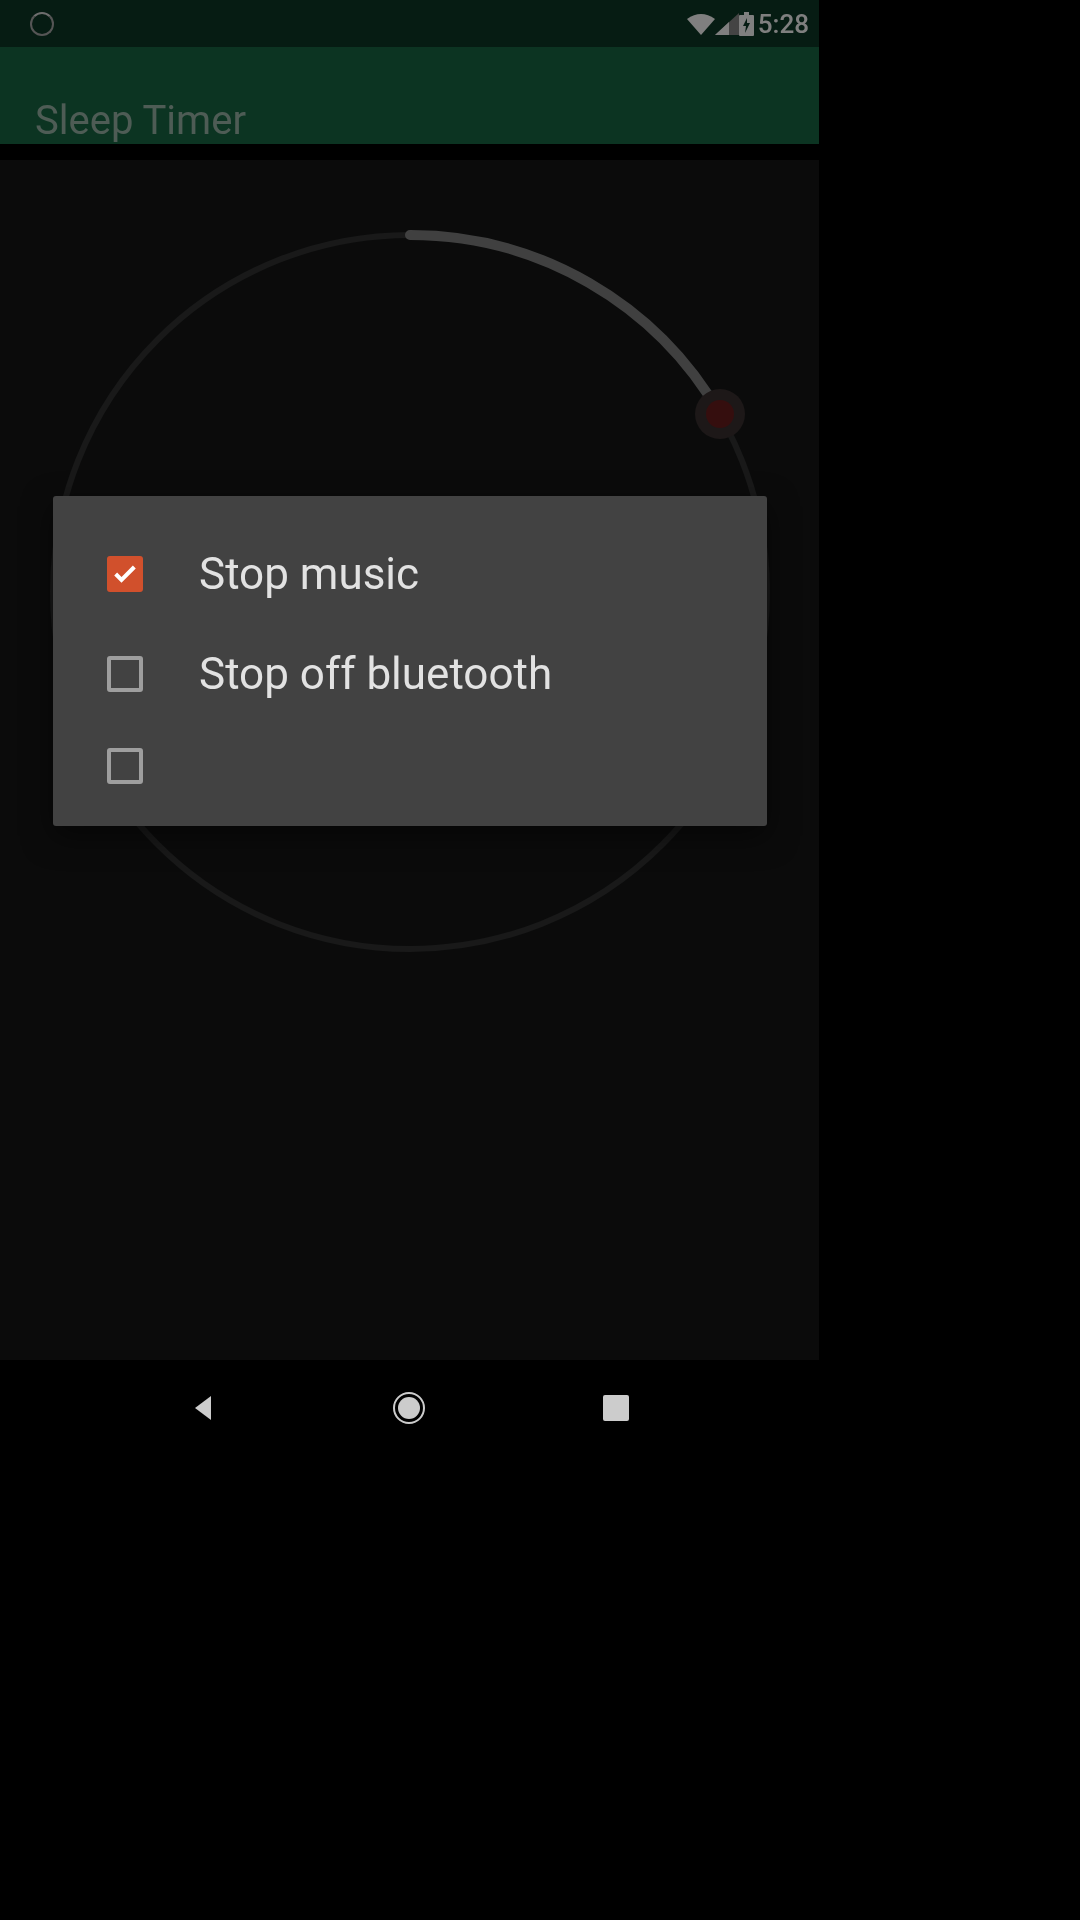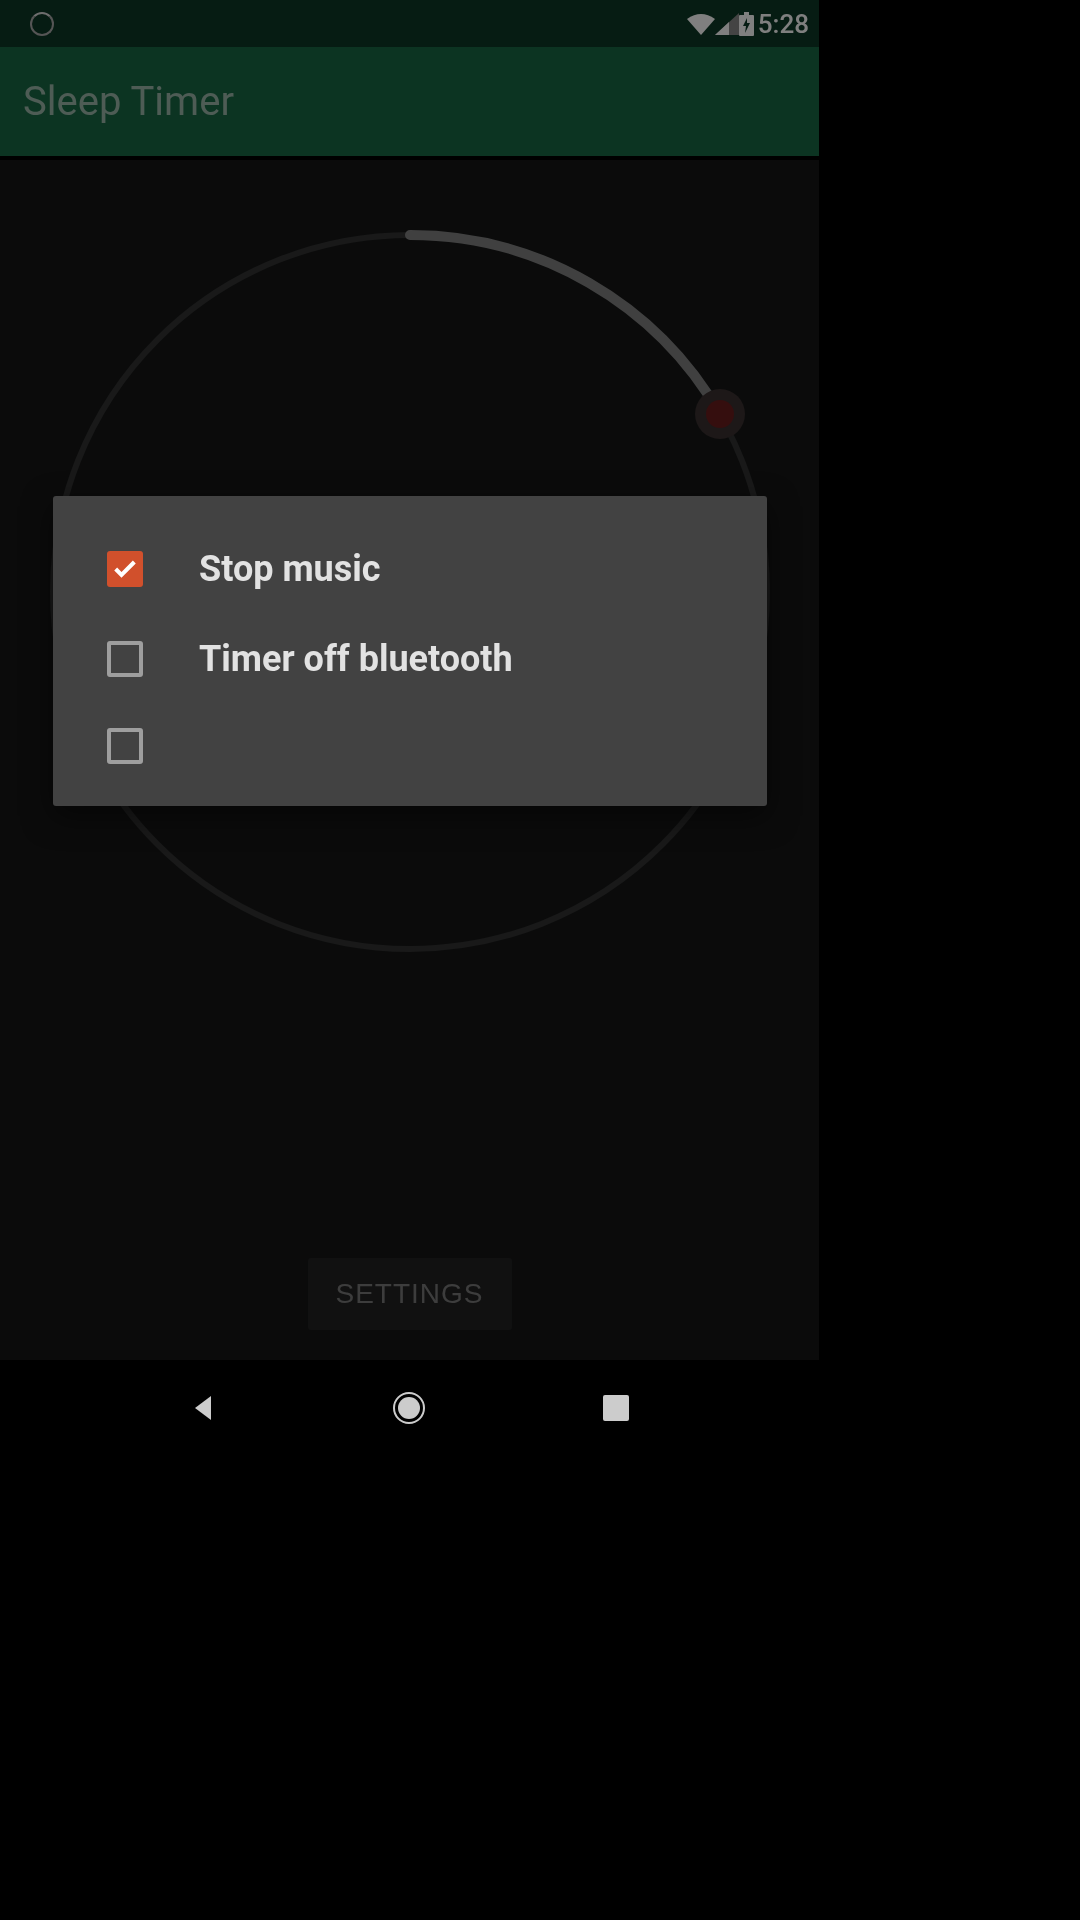--- a/index.html
+++ b/index.html
@@ -43,25 +43,25 @@
     .wifi-icon svg, .signal-icon svg, .battery-icon svg {
       display: block;
     }
     .clock {
       font-size: 26px;
       font-weight: 500;
       color: #fff;
       margin-left: 4px;
     }
     .app-bar {
-      height: 109px;
+      height: 97px;
       background: #196945;
       display: flex;
-      align-items: center;
-      padding-left: 23px;
+      align-items: flex-end;
+      padding-left: 35px;
     }
     .app-bar-title {
       font-size: 40px;
       color: #9cb8ab;
       font-weight: 400;
     }
     .content {
       position: absolute;
       top: 160px;
       left: 0;
@@ -133,23 +133,23 @@
       justify-content: center;
     }
     .checkbox.checked svg {
       width: 28px;
       height: 28px;
     }
     .checkbox.unchecked {
       border: 4px solid #9e9e9e;
     }
     .option-label {
-      font-size: 36px;
+      font-size: 44px;
       color: #e2e2e2;
-      font-weight: 700;
+      font-weight: 400;
       text-align: right;
     }
     .dialog-actions {
       display: flex;
       justify-content: flex-end;
       padding: 22px 40px 10px;
     }
     .ok-button {
       font-size: 30px;
       font-weight: 500;
@@ -215,37 +215,36 @@
 
 <div class="content">
   <div class="dial-container">
     <svg viewBox="0 0 780 780">
       <circle cx="390" cy="390" r="357" fill="none" stroke="#323232" stroke-width="6"></circle>
       <path d="M 390 33 A 357 357 0 0 1 700 212" fill="none" stroke="#818181" stroke-width="10" stroke-linecap="round"></path>
       <circle cx="700" cy="212" r="25" fill="#3a3030"></circle>
       <circle cx="700" cy="212" r="14" fill="#6a1d1d"></circle>
     </svg>
   </div>
-  <button class="settings-button">SETTINGS</button>
 </div>
 
 <div class="scrim"></div>
 
 <div class="dialog">
   <div class="dialog-option">
     <div class="checkbox checked">
       <svg viewBox="0 0 24 24">
           <path d="M4 12 L9 17 L20 6" stroke="#fff" stroke-width="3.5" fill="none"></path>
         </svg>
     </div>
     <span class="option-label">Stop music</span>
   </div>
   <div class="dialog-option">
     <div class="checkbox unchecked"></div>
-    <span class="option-label">Timer off bluetooth</span>
+    <span class="option-label">Stop off bluetooth</span>
   </div>
   <div class="dialog-option">
     <div class="checkbox unchecked"></div>
   </div>
 </div>
 
 <div class="nav-bar">
   <div class="nav-icon">
     <svg width="28" height="28" viewBox="0 0 28 28">
         <path d="M22 2 L6 14 L22 26 Z" fill="#ccc"></path>

